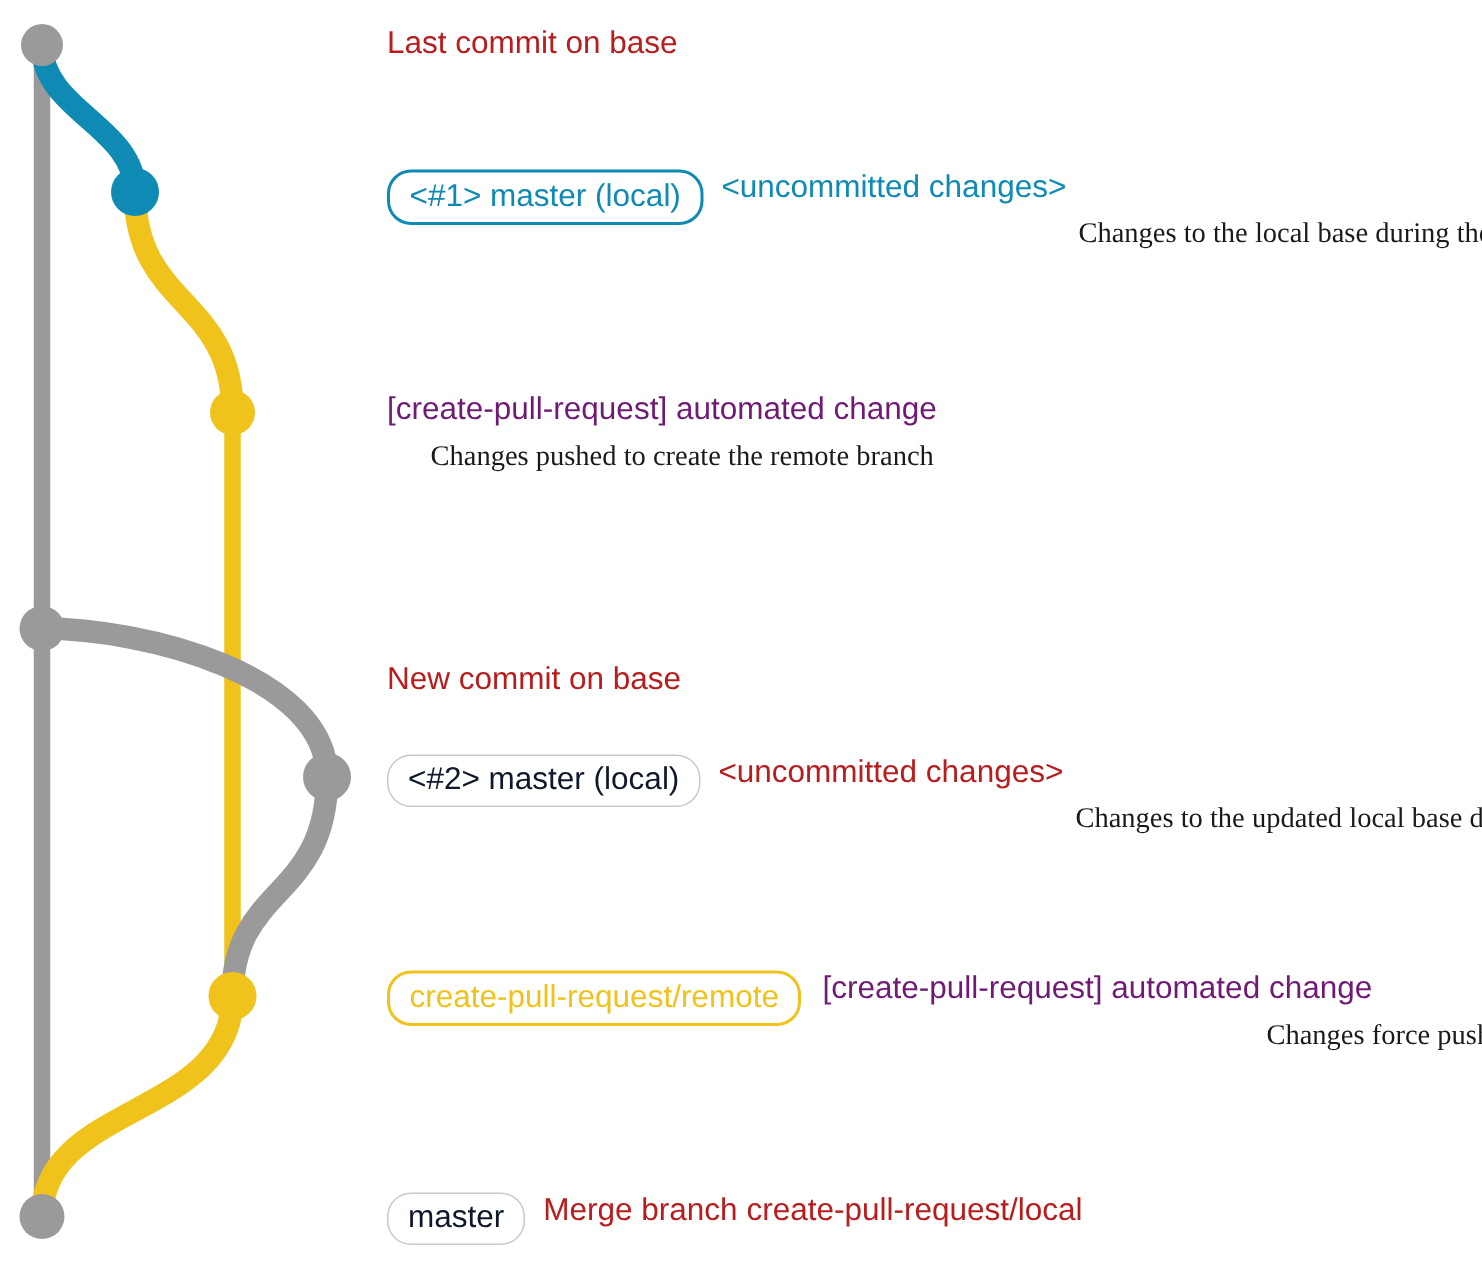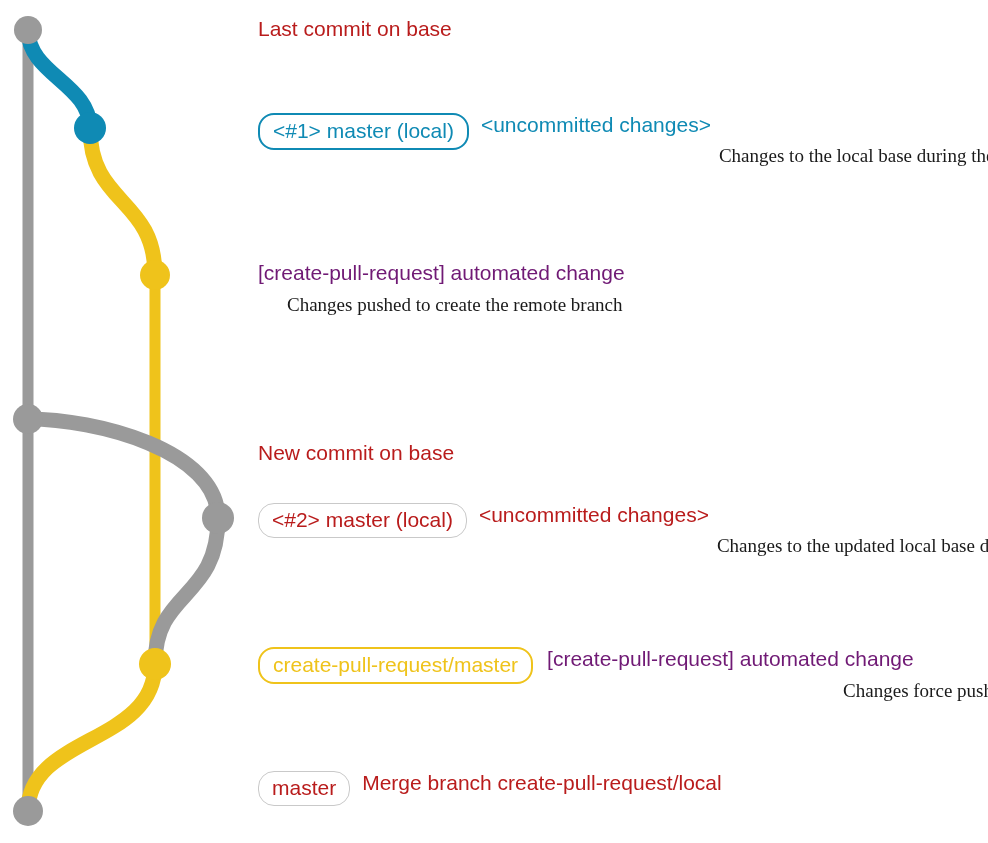--- a/index.html
+++ b/index.html
@@ -34,21 +34,21 @@
     border: 2px solid #0f8ab4;
     border-radius: 16px;
     padding: 4px 13px 5px 13px;
     font-size: 21px;
     line-height: 1.15;
     white-space: nowrap;
     box-sizing: border-box;
   }
   .badge.teal   { border-color: #0f8ab4; color: #0f8ab4; }
   .badge.yellow { border-color: #efc31b; color: #efc31b; }
-  .badge.gray   { border-color: #c9c9c9; color: #b91c1c; border-width: 1.6px; }
+  .badge.gray   { border-color: #c9c9c9; color: #0f172a; border-width: 1.6px; }
 
   .headline {
     font-size: 21px;
     line-height: 1.15;
     white-space: nowrap;
   }
   .headline.teal   { color: #0f8ab4; }
   .headline.yellow { color: #701a75; }
   .headline.gray   { color: #b91c1c; }
 
@@ -122,25 +122,25 @@
 
 <div class="row" style="left:258px; top:503px;">
   <span class="badge gray">&lt;#2&gt; master (local)</span>
   <div class="stack">
     <span class="headline gray" style="margin-left:12px;">&lt;uncommitted changes&gt;</span>
     <span class="subtext" style="margin-left:250px; margin-top:8px;">Changes to the updated local base during the workflow</span>
   </div>
 </div>
 
 <div class="row" style="left:258px; top:647px;">
-  <span class="badge yellow">create-pull-request/master</span>
+  <span class="badge yellow">create-pull-request/remote</span>
   <div class="stack">
     <span class="headline yellow" style="margin-left:14px;">[create-pull-request] automated change</span>
     <span class="subtext" style="margin-left:310px; margin-top:9px;">Changes force pushed to update the remote branch</span>
   </div>
 </div>
 
-<div class="row" style="left:258px; top:771px;">
+<div class="row" style="left:258px; top:795px;">
   <span class="badge gray">master</span>
   <div class="stack">
     <span class="headline gray" style="margin-left:12px;">Merge branch create-pull-request/local</span>
   </div>
 </div>
 
 </body></html>

